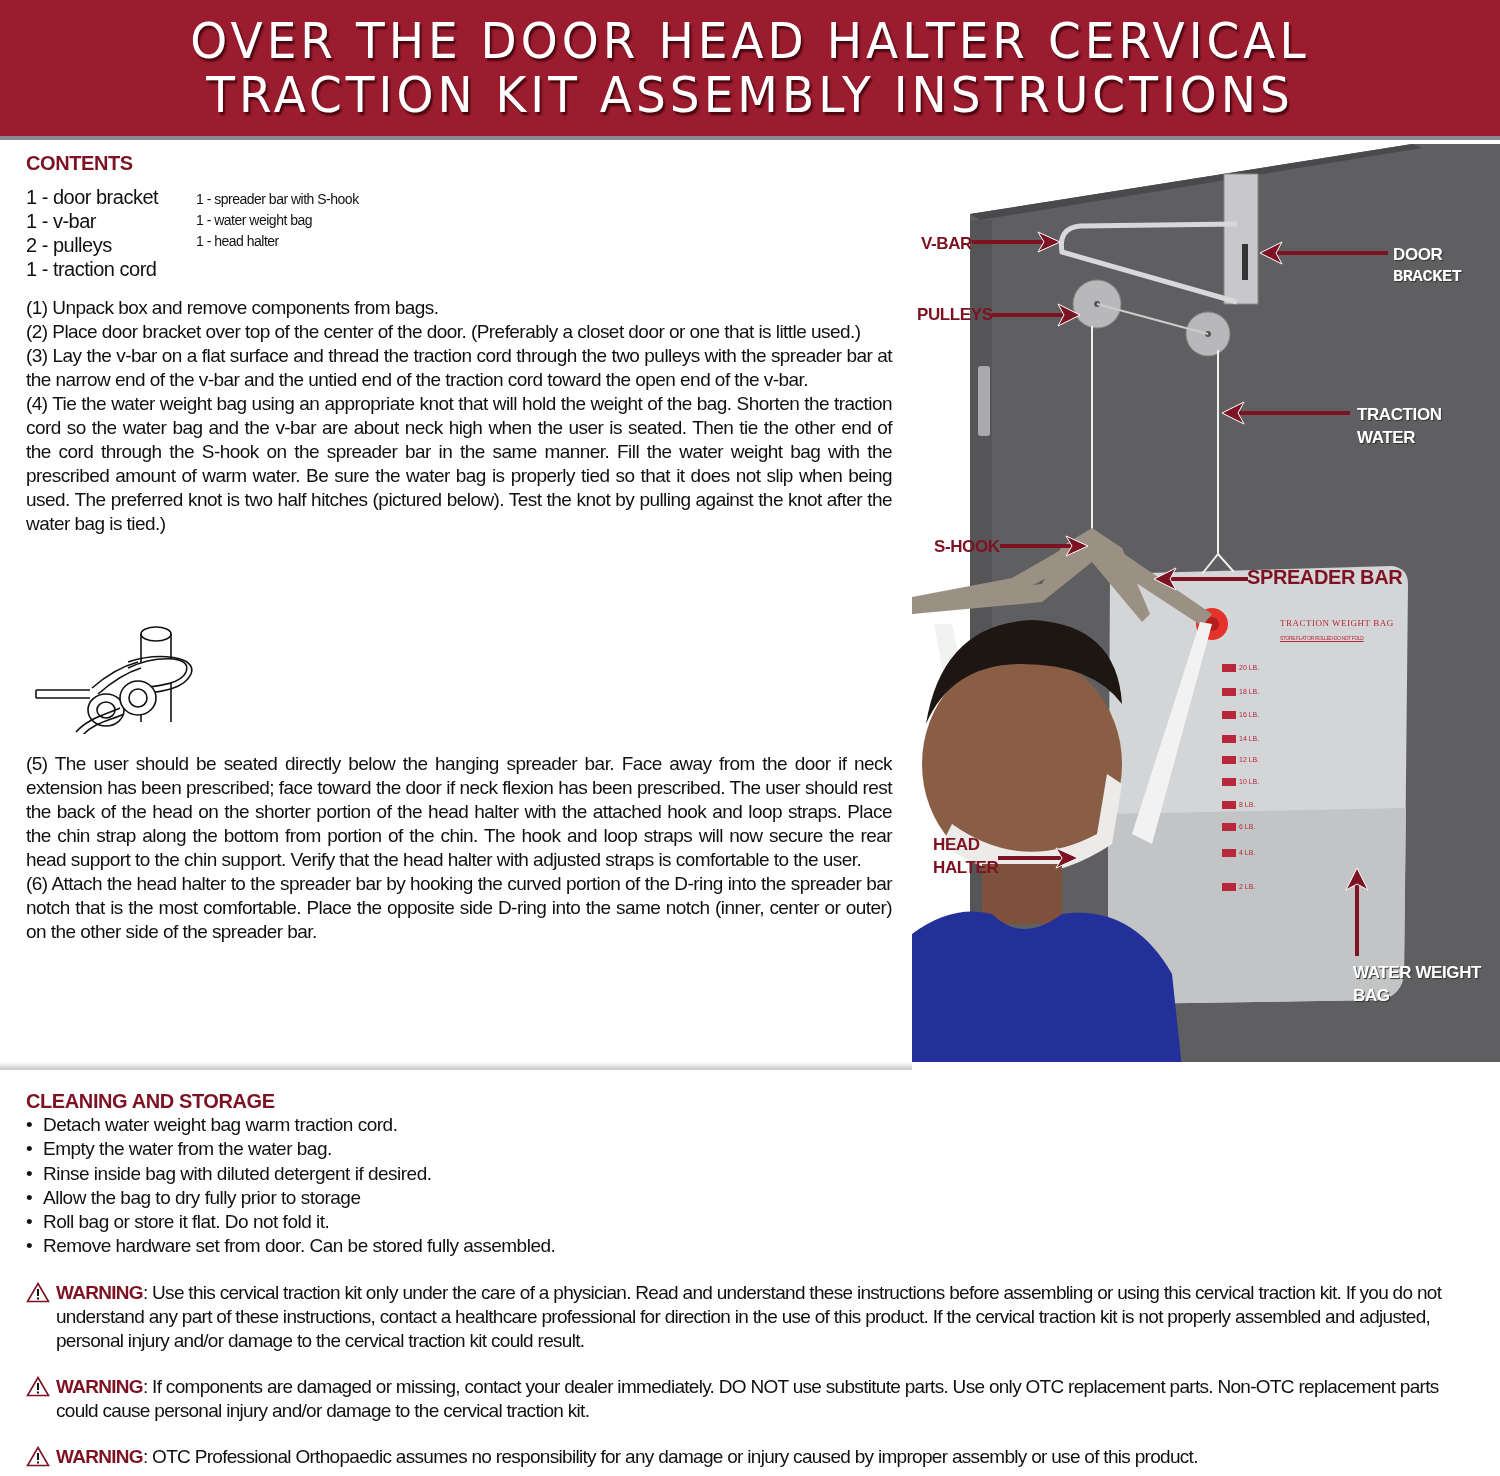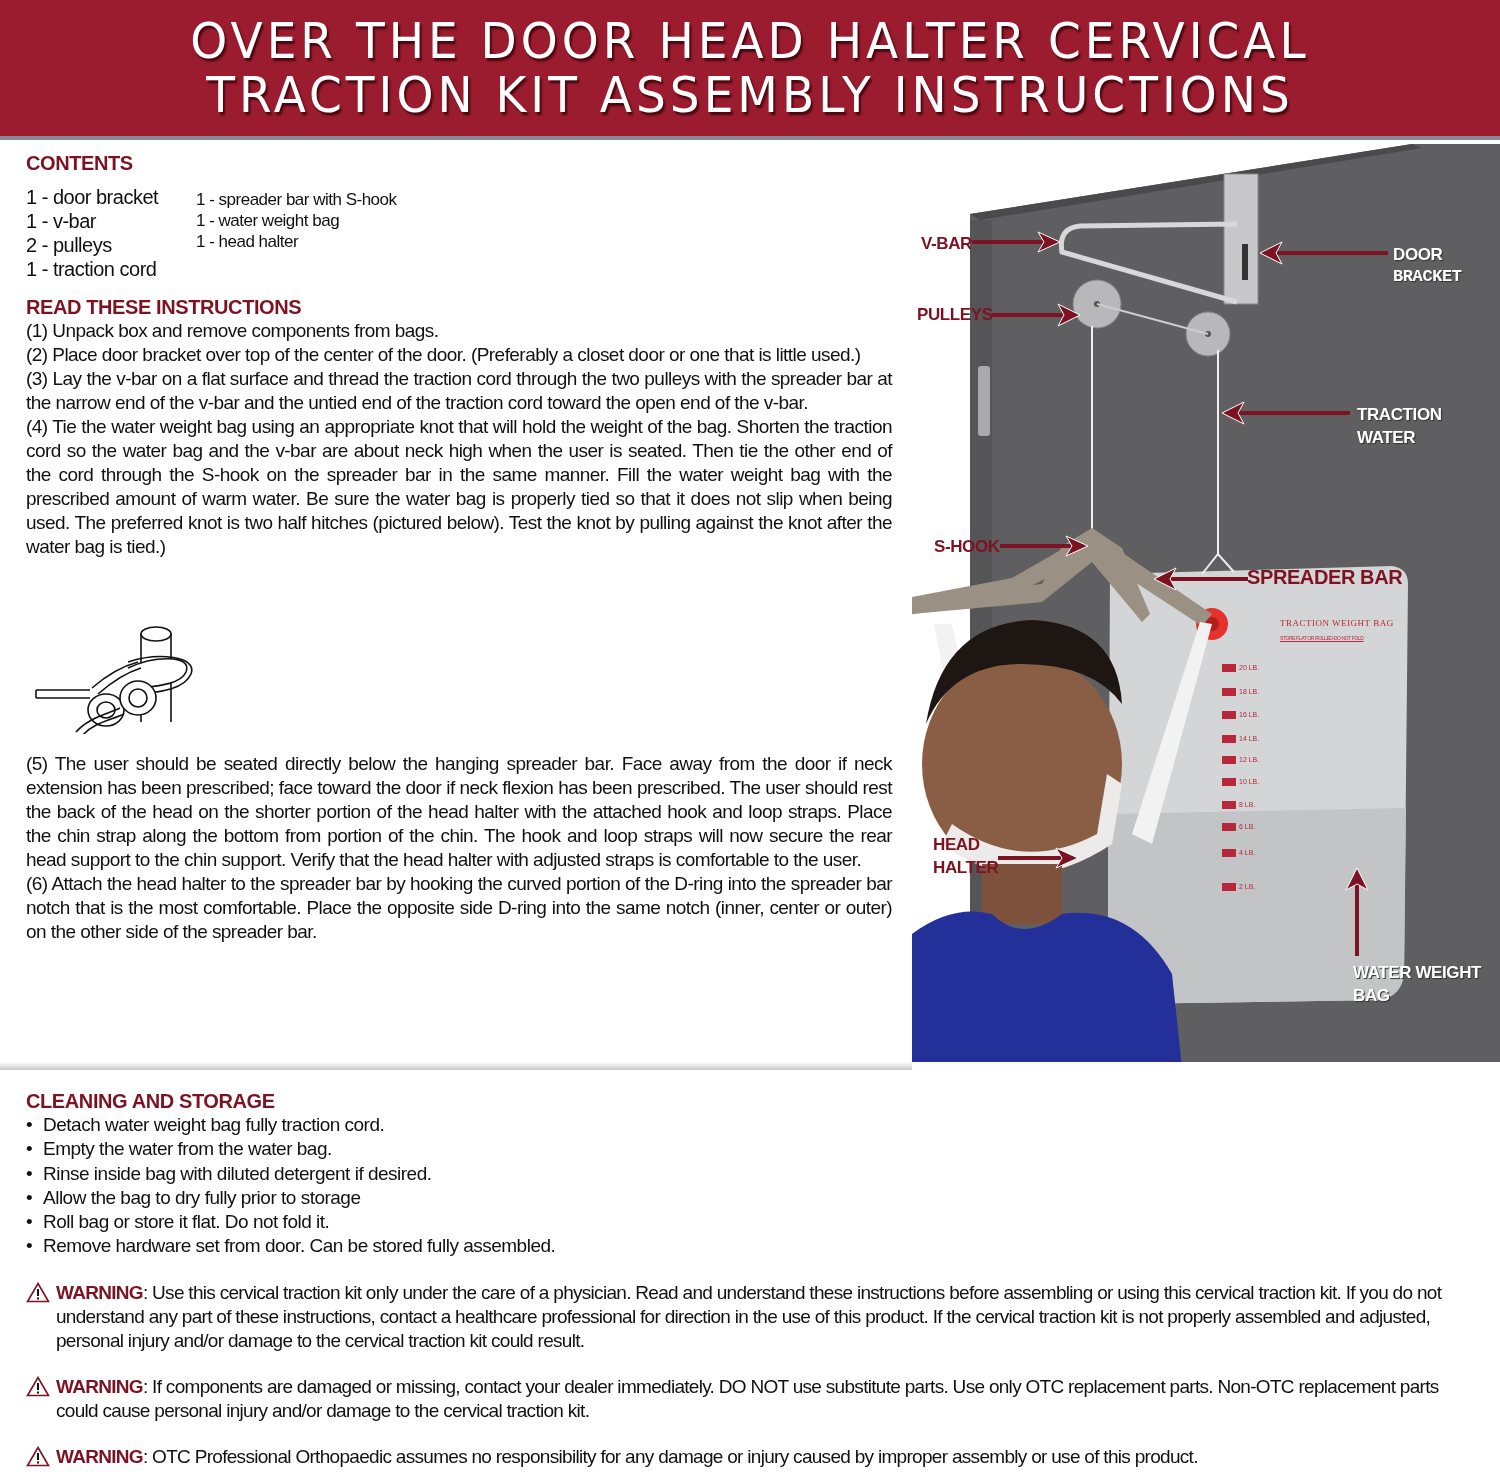--- a/index.html
+++ b/index.html
@@ -22,21 +22,21 @@
 
   
   .cond { font-family: "Liberation Sans", sans-serif; letter-spacing: -0.5px; }
   .heading { color: #7d1222; font-weight: bold; font-size: 20px; letter-spacing: -0.4px; }
 
   
   .contents { position: absolute; left: 26px; top: 152px; }
   .contents .heading { margin-bottom: 10px; }
   .contents-cols { display: flex; }
   .col1 { font-size: 20px; line-height: 24px; width: 170px; }
-  .col2 { font-size: 17px; line-height: 21px; margin-top: 4px; }
+  .col2 { font-size: 14px; line-height: 21px; margin-top: 4px; }
 
   
   .instructions { position: absolute; left: 26px; top: 296px; width: 866px; }
   .step { font-size: 19px; line-height: 24px; text-align: justify; letter-spacing: -0.55px; }
   .knot { position: absolute; left: 28px; top: 622px; width: 170px; height: 112px; }
   .instructions2 { position: absolute; left: 26px; top: 752px; width: 866px; }
 
   
   .photo { position: absolute; left: 912px; top: 144px; width: 588px; height: 924px; overflow: hidden; background: #fff; }
   .photo svg { position: absolute; left: 0; top: 0; }
@@ -81,21 +81,20 @@
     </div>
     <div class="col2 cond">
       <div>1 - spreader bar with S-hook</div>
       <div>1 - water weight bag</div>
       <div>1 - head halter</div>
     </div>
   </div>
 </div>
 
 <div class="instructions">
-  <div class="heading">READ THESE INSTRUCTIONS</div>
   <p class="step">(1)  Unpack box and remove components from bags.</p>
   <p class="step">(2)  Place door bracket over top of the center of the door. (Preferably a closet door or one that is little used.)</p>
   <p class="step">(3)  Lay the v-bar on a flat surface and thread the traction cord through the two pulleys with the spreader bar at the narrow end of the v-bar and the untied end of the traction cord toward the open end of the v-bar.</p>
   <p class="step">(4)  Tie the water weight bag using an appropriate knot that will hold the weight of the bag. Shorten the traction cord so the water bag and the v-bar are about neck high when the user is seated. Then tie the other end of the cord through the S-hook on the spreader bar in the same manner. Fill the water weight bag with the prescribed amount of warm water. Be sure the water bag is properly tied so that it does not slip when being used. The preferred knot is two half hitches (pictured below). Test the knot by pulling against the knot after the water bag is tied.)</p>
 </div>
 
 <div class="knot">
   <svg width="170" height="112" viewBox="0 0 170 112" fill="none" stroke="#111" stroke-width="1.6">
 
     <ellipse cx="128" cy="12" rx="15" ry="7" fill="#fff"></ellipse>
@@ -239,21 +238,21 @@
     </svg>
 </div>
 
 <div class="divider"></div>
 
 <div class="cleaning">
   <div class="heading">CLEANING AND STORAGE</div>
   <ul>
     <li>
         <span class="bullet">•</span>
-        <span>Detach water weight bag fully traction cord.</span>
+        <span>Detach water weight bag warm traction cord.</span>
       </li>
     <li>
         <span class="bullet">•</span>
         <span>Empty the water from the water bag.</span>
       </li>
     <li>
         <span class="bullet">•</span>
         <span>Rinse inside bag with diluted detergent if desired.</span>
       </li>
     <li>

